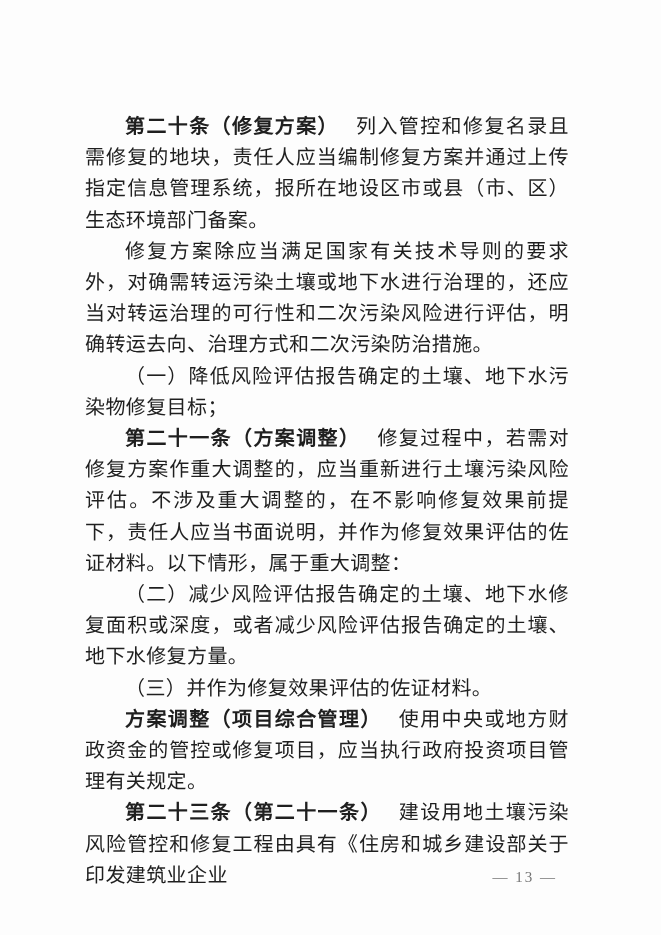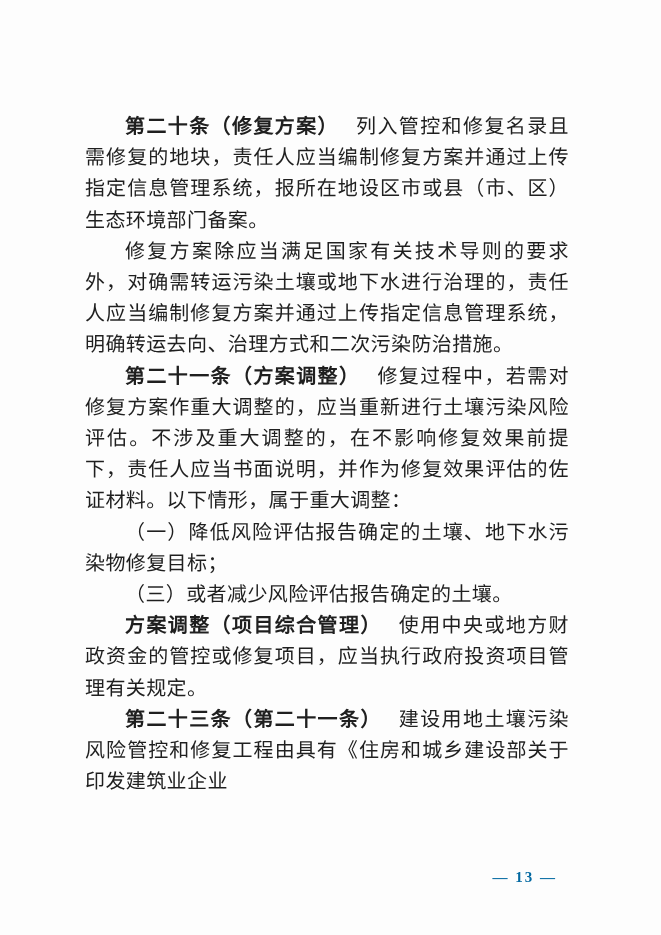--- a/index.html
+++ b/index.html
@@ -35,34 +35,34 @@
   }
   .article-heading {
     font-weight: bold;
     margin-right: 0.85em;
   }
   .page-footer {
     position: absolute;
     top: 869px;
     right: 104px;
     font-size: 15px;
-    color: #0369a1;
+    color: #737373;
     letter-spacing: 2px;
-    font-weight: bold;
   }
 </style>
 </head>
 <body>
 
 <div class="page">
   <div class="body-text" id="doc-body">
       <p class="para"><b class="article-heading">第二十条（修复方案）</b><span>列入管控和修复名录且需修复的地块，责任人应当编制修复方案并通过上传指定信息管理系统，报所在地设区市或县（市、区）生态环境部门备案。</span></p>
-      <p class="para"><span>修复方案除应当满足国家有关技术导则的要求外，对确需转运污染土壤或地下水进行治理的，责任人应当编制修复方案并通过上传指定信息管理系统，明确转运去向、治理方式和二次污染防治措施。</span></p>
+      <p class="para"><span>修复方案除应当满足国家有关技术导则的要求外，对确需转运污染土壤或地下水进行治理的，还应当对转运治理的可行性和二次污染风险进行评估，明确转运去向、治理方式和二次污染防治措施。</span></p>
+      <p class="para"><span>（一）降低风险评估报告确定的土壤、地下水污染物修复目标；</span></p>
       <p class="para"><b class="article-heading">第二十一条（方案调整）</b><span>修复过程中，若需对修复方案作重大调整的，应当重新进行土壤污染风险评估。不涉及重大调整的，在不影响修复效果前提下，责任人应当书面说明，并作为修复效果评估的佐证材料。以下情形，属于重大调整：</span></p>
-      <p class="para"><span>（一）降低风险评估报告确定的土壤、地下水污染物修复目标；</span></p>
-      <p class="para"><span>（三）或者减少风险评估报告确定的土壤。</span></p>
+      <p class="para"><span>（二）减少风险评估报告确定的土壤、地下水修复面积或深度，或者减少风险评估报告确定的土壤、地下水修复方量。</span></p>
+      <p class="para"><span>（三）并作为修复效果评估的佐证材料。</span></p>
       <p class="para"><b class="article-heading">方案调整（项目综合管理）</b><span>使用中央或地方财政资金的管控或修复项目，应当执行政府投资项目管理有关规定。</span></p>
       <p class="para"><b class="article-heading">第二十三条（第二十一条）</b><span>建设用地土壤污染风险管控和修复工程由具有《住房和城乡建设部关于印发建筑业企业</span></p>
     </div>
   <div class="page-footer">
     <span>— 13 —</span>
   </div>
 </div>
 
 </body></html>

